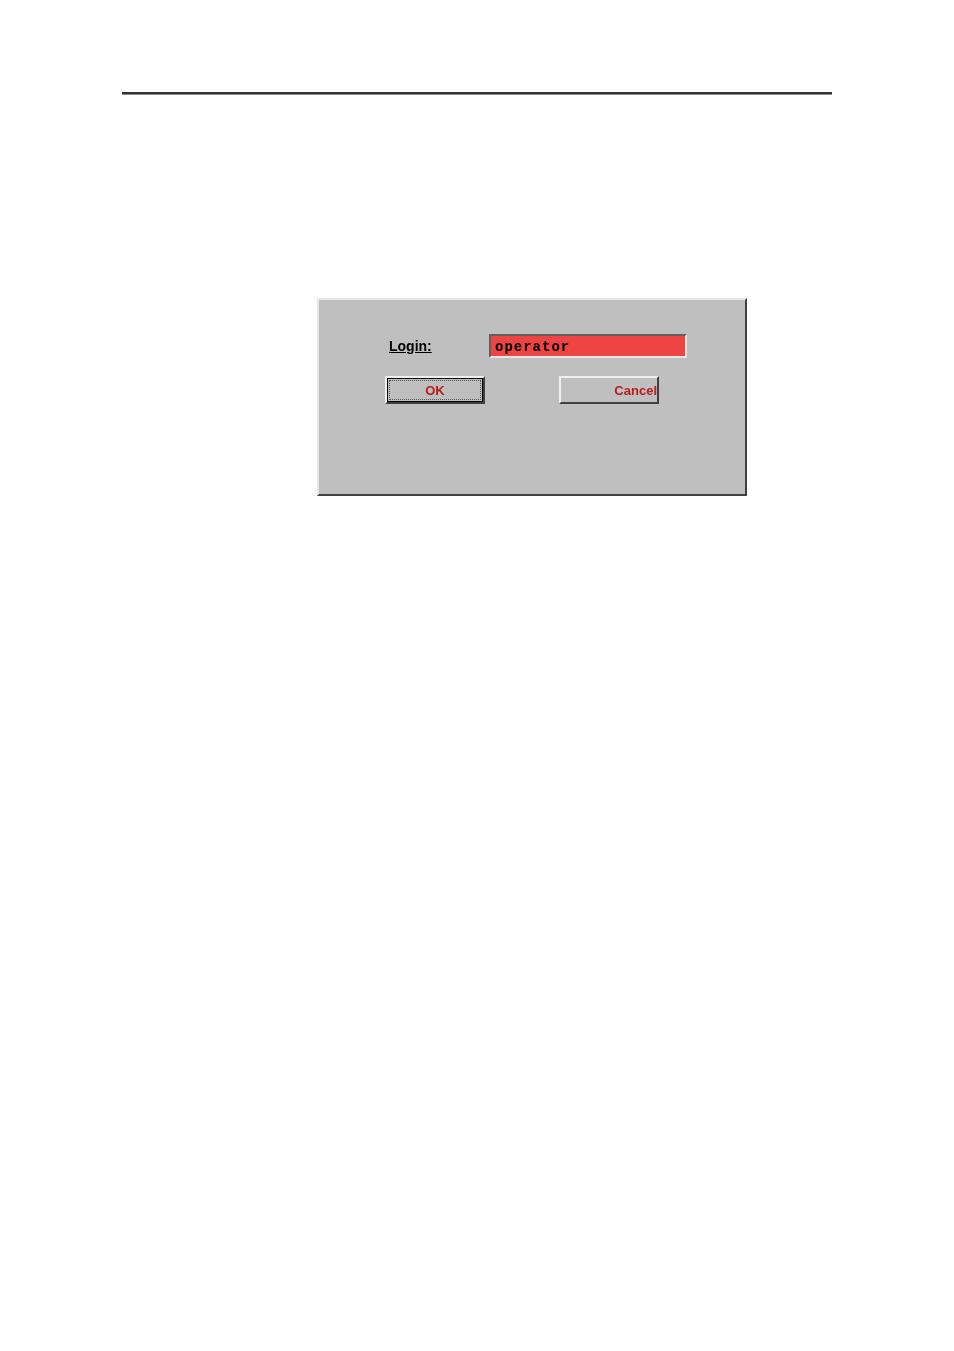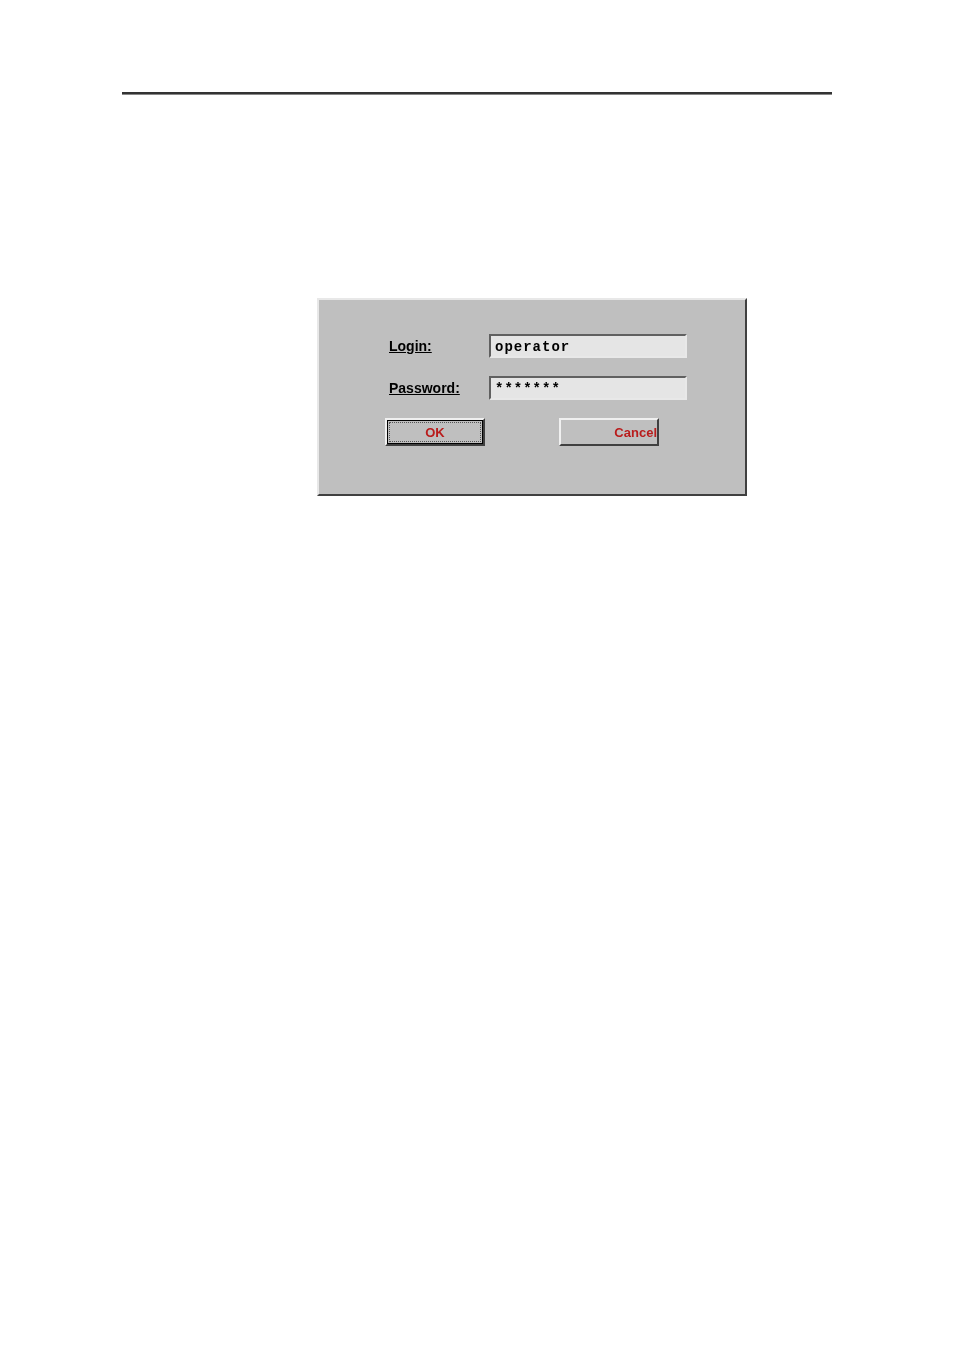--- a/index.html
+++ b/index.html
@@ -42,21 +42,21 @@
     .lbl {
       width: 100px;
       font-size: 14px;
       font-weight: bold;
       color: #000;
       text-decoration: underline;
     }
     .field {
       width: 198px;
       height: 24px;
-      background: #e5e5e5;
+      background: #ef4444;
       border-style: solid;
       border-width: 2px;
       border-top-color: #606060;
       border-left-color: #606060;
       border-right-color: #e8e8e8;
       border-bottom-color: #e8e8e8;
       font-family: "Courier New", monospace;
       font-size: 14px;
       font-weight: bold;
       padding: 1px 4px 0 4px;
@@ -103,24 +103,20 @@
 </head>
 <body>
 
 <div class="header-rule"></div>
 
 <div class="dialog">
   <div class="row">
     <div class="lbl">Login:</div>
     <input class="field" type="text" value="operator" style="">
   </div>
-  <div class="row">
-    <div class="lbl">Password:</div>
-    <input class="field" type="text" value="*******" style="">
-  </div>
   <div class="buttons">
     <div class="btn default">
       <div class="inner">OK</div>
     </div>
     <div class="btn">
       <span>Cancel</span>
     </div>
   </div>
 </div>
 

